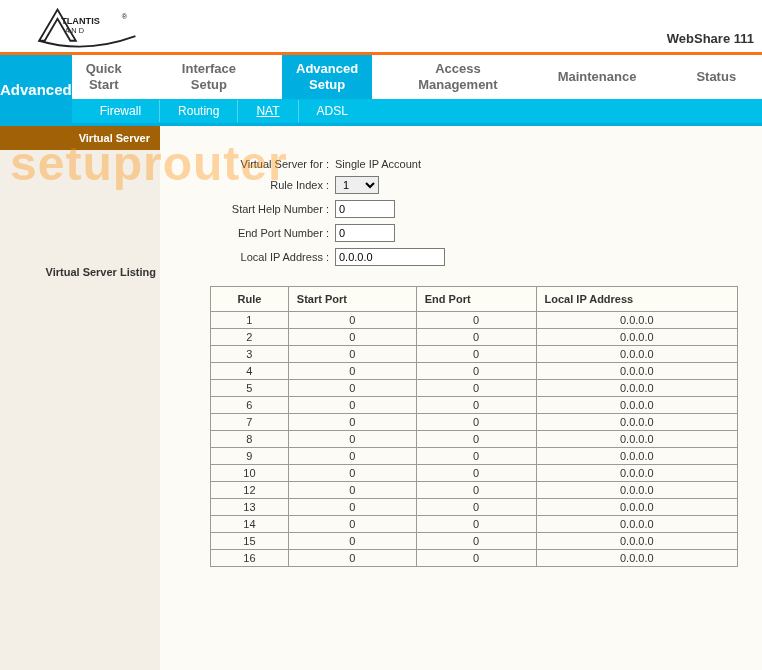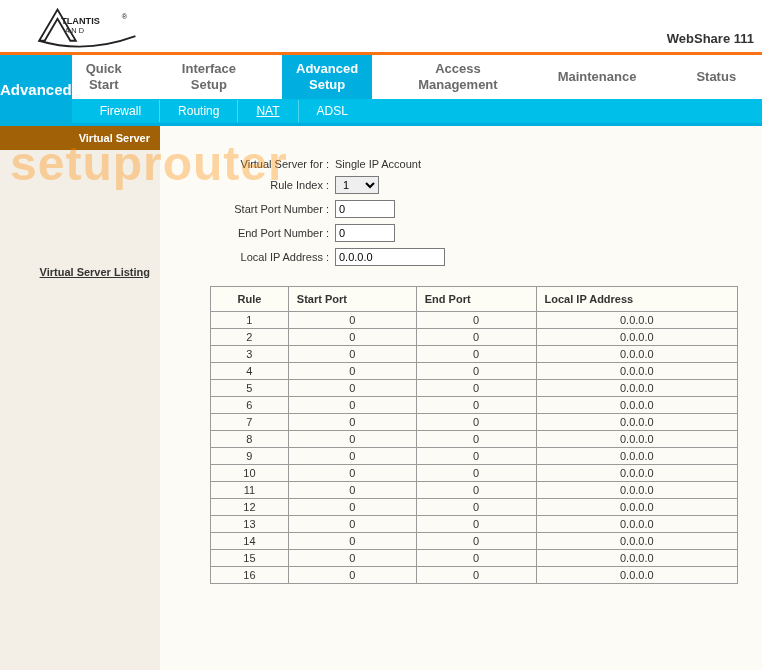--- a/index.html
+++ b/index.html
@@ -107,24 +107,23 @@
     color: #fff;
     font-size: 11px;
     font-weight: bold;
     padding: 6px 10px;
     text-align: right;
   }
   .sidelabel2 {
     color: #333;
     font-weight: bold;
     font-size: 11px;
-    padding: 6px 10px;
+    padding: 6px 4px;
     text-align: right;
     margin-top: 110px;
-    text-decoration: underline;
   }
   .content {
     flex: 1;
     background: #fcfbf6;
     position: relative;
     padding: 10px 10px 20px 10px;
   }
   .watermark {
     position: absolute;
     left: -150px;
@@ -236,21 +235,21 @@
         <label>Virtual Server for :</label>
         <span class="val">Single IP Account</span>
       </div>
       <div class="frow">
         <label>Rule Index :</label>
         <select>
           <option>1</option>
         </select>
       </div>
       <div class="frow">
-        <label>Start Port Number :</label>
+        <label>Start Help Number :</label>
         <input type="text" class="short" value="0" style="">
       </div>
       <div class="frow">
         <label>End Port Number :</label>
         <input type="text" class="short" value="0" style="">
       </div>
       <div class="frow">
         <label>Local IP Address :</label>
         <input type="text" class="med" value="0.0.0.0" style="">
       </div>
@@ -320,26 +319,20 @@
             <td>0</td>
             <td>0.0.0.0</td>
           </tr>
           <tr>
             <td>10</td>
             <td>0</td>
             <td>0</td>
             <td>0.0.0.0</td>
           </tr>
           <tr>
-            <td>11</td>
-            <td>0</td>
-            <td>0</td>
-            <td>0.0.0.0</td>
-          </tr>
-          <tr>
             <td>12</td>
             <td>0</td>
             <td>0</td>
             <td>0.0.0.0</td>
           </tr>
           <tr>
             <td>13</td>
             <td>0</td>
             <td>0</td>
             <td>0.0.0.0</td>

